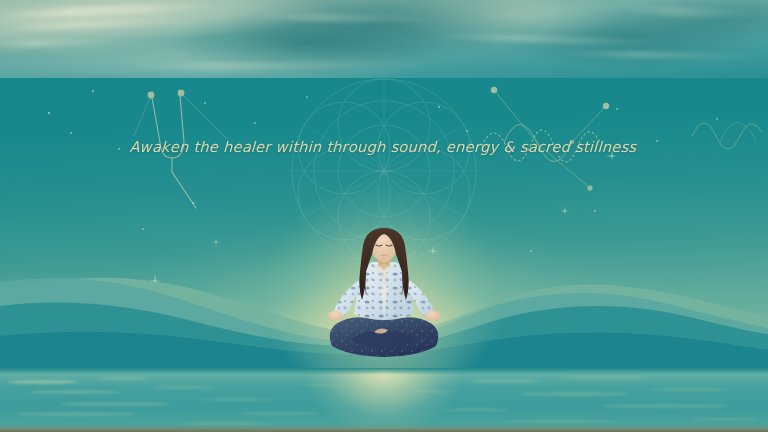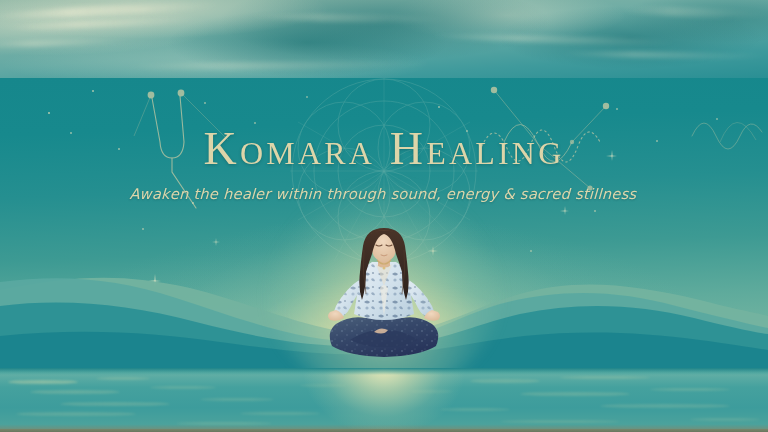--- a/index.html
+++ b/index.html
@@ -276,21 +276,20 @@
     <div class="speck" style="left:594px; top:132px; width:2px; height:2px; opacity:.55;"></div>
     <div class="speck" style="left:530px; top:172px; width:1.5px; height:1.5px; opacity:.45;"></div>
 
     <div class="sparkle" style="left:148px; top:196px; width:13px; height:13px; opacity:.9;"></div>
     <div class="sparkle" style="left:606px; top:72px;  width:11px; height:11px; opacity:.8;"></div>
     <div class="sparkle" style="left:560px; top:128px; width:9px;  height:9px;  opacity:.7;"></div>
     <div class="sparkle" style="left:428px; top:168px; width:10px; height:10px; opacity:.75;"></div>
     <div class="sparkle" style="left:212px; top:160px; width:8px;  height:8px;  opacity:.6;"></div>
 
     <div class="titlewrap">
-      <div class="brand-title">Komara Healing</div>
       <div class="brand-tagline">Awaken the healer within through sound, energy &amp; sacred stillness</div>
     </div>
 
     <svg class="mtn mtn-1" viewBox="0 0 768 118" preserveAspectRatio="none">
       <path d="M0 40 C70 26 120 22 190 38 C262 56 320 86 380 84 C440 82 470 58 520 44 C576 28 632 34 700 50 C730 58 752 62 768 66 L768 118 L0 118 Z" fill="#74b39f" opacity="0.92"></path>
     </svg>
     <svg class="mtn mtn-2" viewBox="0 0 768 104" preserveAspectRatio="none">
       <path d="M0 18 C60 10 116 14 176 34 C244 56 300 78 364 78 C424 78 452 54 500 40 C560 24 618 26 676 42 C716 52 748 60 768 64 L768 104 L0 104 Z" fill="#5aa9a0" opacity="0.95"></path>
     </svg>
     <svg class="mtn mtn-3" viewBox="0 0 768 84" preserveAspectRatio="none">

